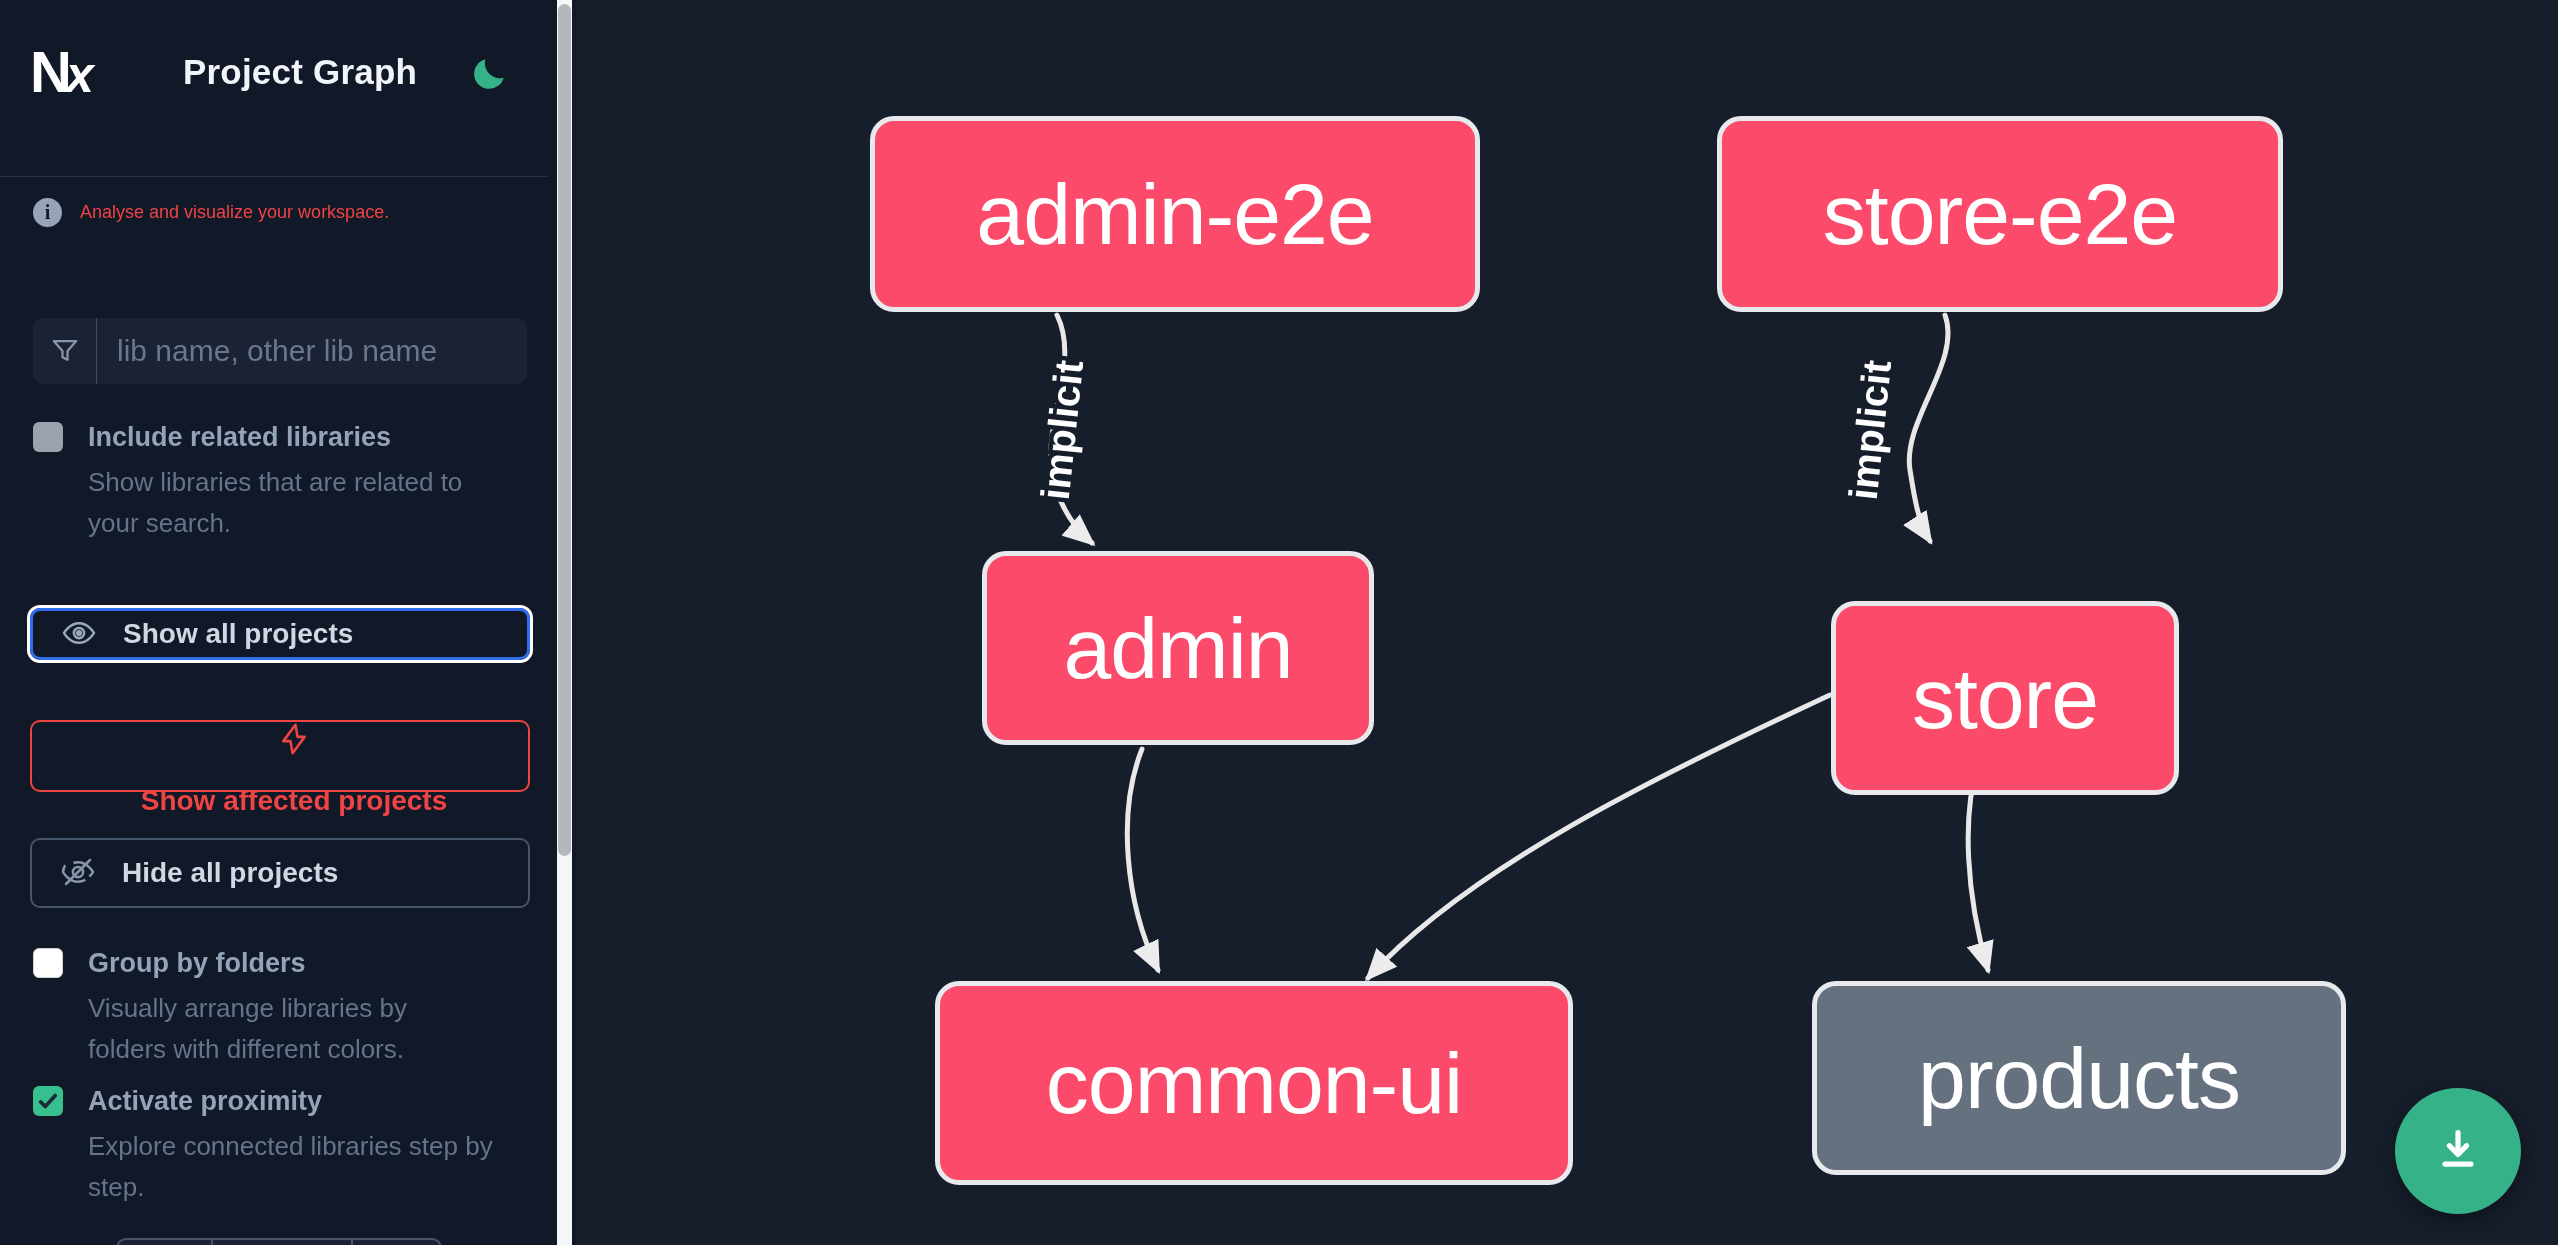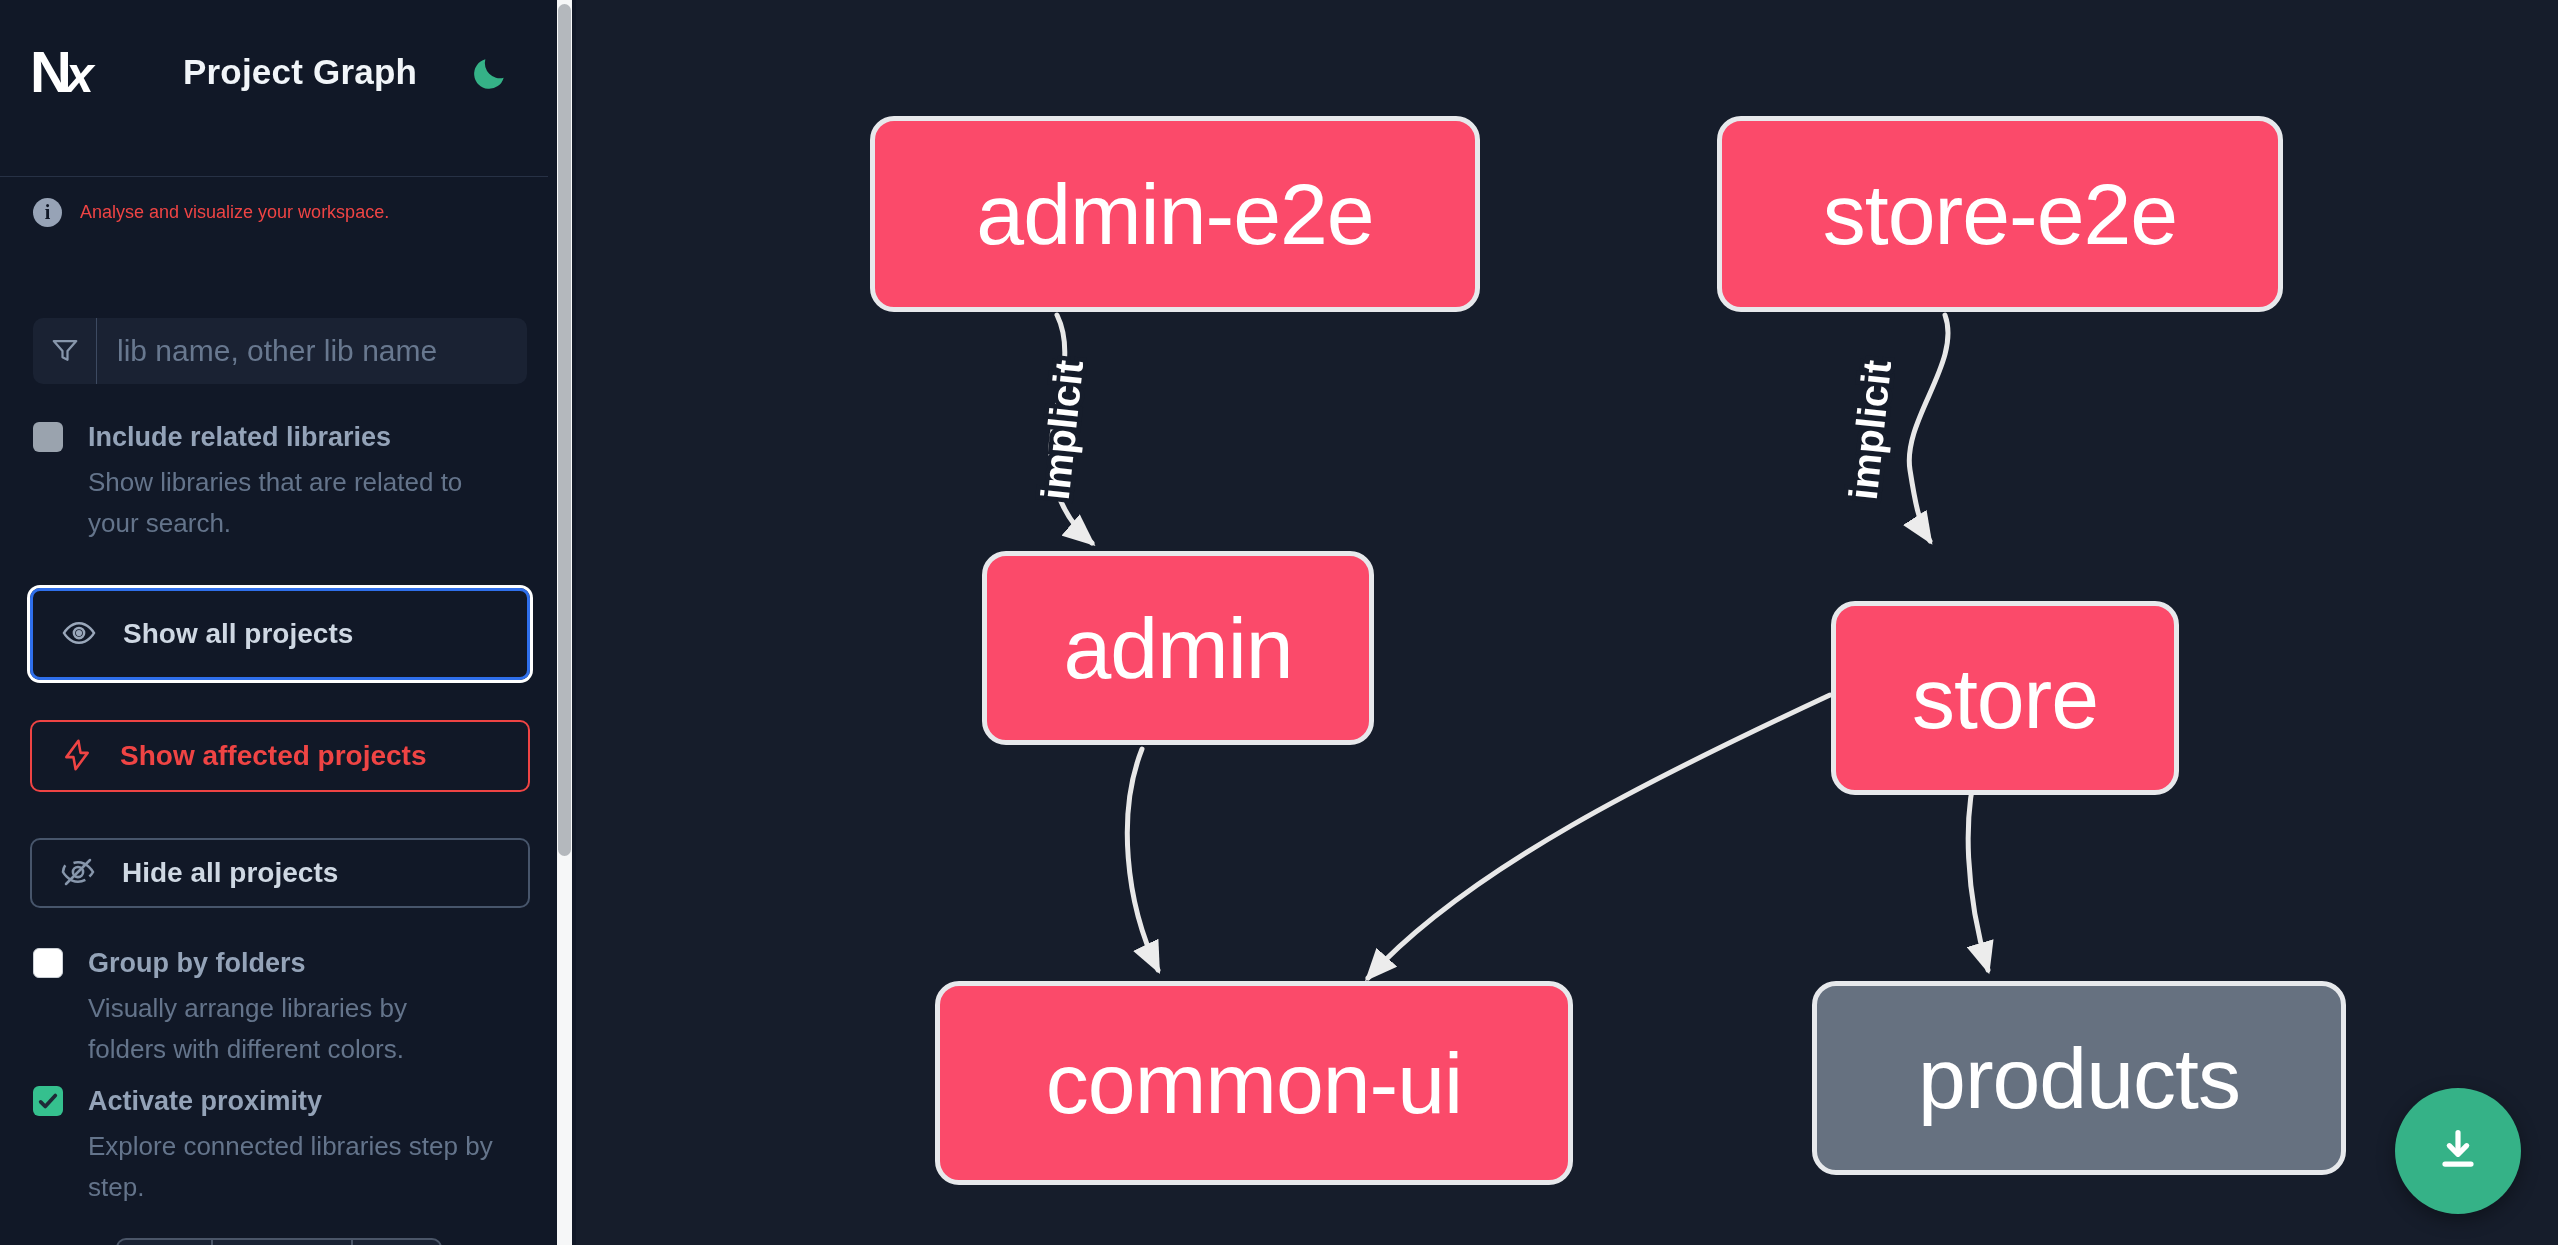--- a/index.html
+++ b/index.html
@@ -43,23 +43,23 @@
   .opt-box.white { background:#ffffff; border:1px solid #cbd0d6; }
   .opt-box.green { background:#35c08e; display:flex; align-items:center; justify-content:center; }
   .opt-box.green svg { display:block; }
   .opt-label { margin-left:55px; color:#94a3b8; font-size:27px; font-weight:700; line-height:34px; }
   .opt-desc { margin-left:55px; color:#64748b; font-size:26px; line-height:41px; margin-top:8px; }
 
   .sb-btn { position:absolute; left:30px; width:500px; border-radius:10px;
             background:transparent; display:flex; align-items:center; gap:26px;
             padding-left:28px; cursor:pointer; font-family:"Liberation Sans", sans-serif; }
   .sb-btn .lbl { font-size:28px; font-weight:600; color:#cfd8e3; }
-  .btn-focused { top:588px; height:92px; border:3px solid #2f6feb;
+  .btn-focused { top:608px; height:52px; border:3px solid #2f6feb;
                  box-shadow:0 0 0 3px #ffffff; }
-  .btn-affected { top:720px; height:72px; border:2px solid #ef4444; }
+  .btn-affected { top:720px; height:72px; border:2px solid #ef4444;flex-direction:column; }
   .btn-affected .lbl { color:#ef4444; }
   .btn-plain { top:838px; height:70px; border:2px solid #47556b; }
 
   .stepper-partial { position:absolute; left:116px; top:1238px; width:326px; height:14px;
                      border:2px solid #4a5568; border-bottom:none;
                      border-radius:10px 10px 0 0; background:#1a2233; }
   .stepper-partial .sep { position:absolute; top:0; width:2px; height:100%; background:#4a5568; }
 
   
   .sb-scroll-track { position:absolute; left:557px; top:0; width:15px; height:1245px;

